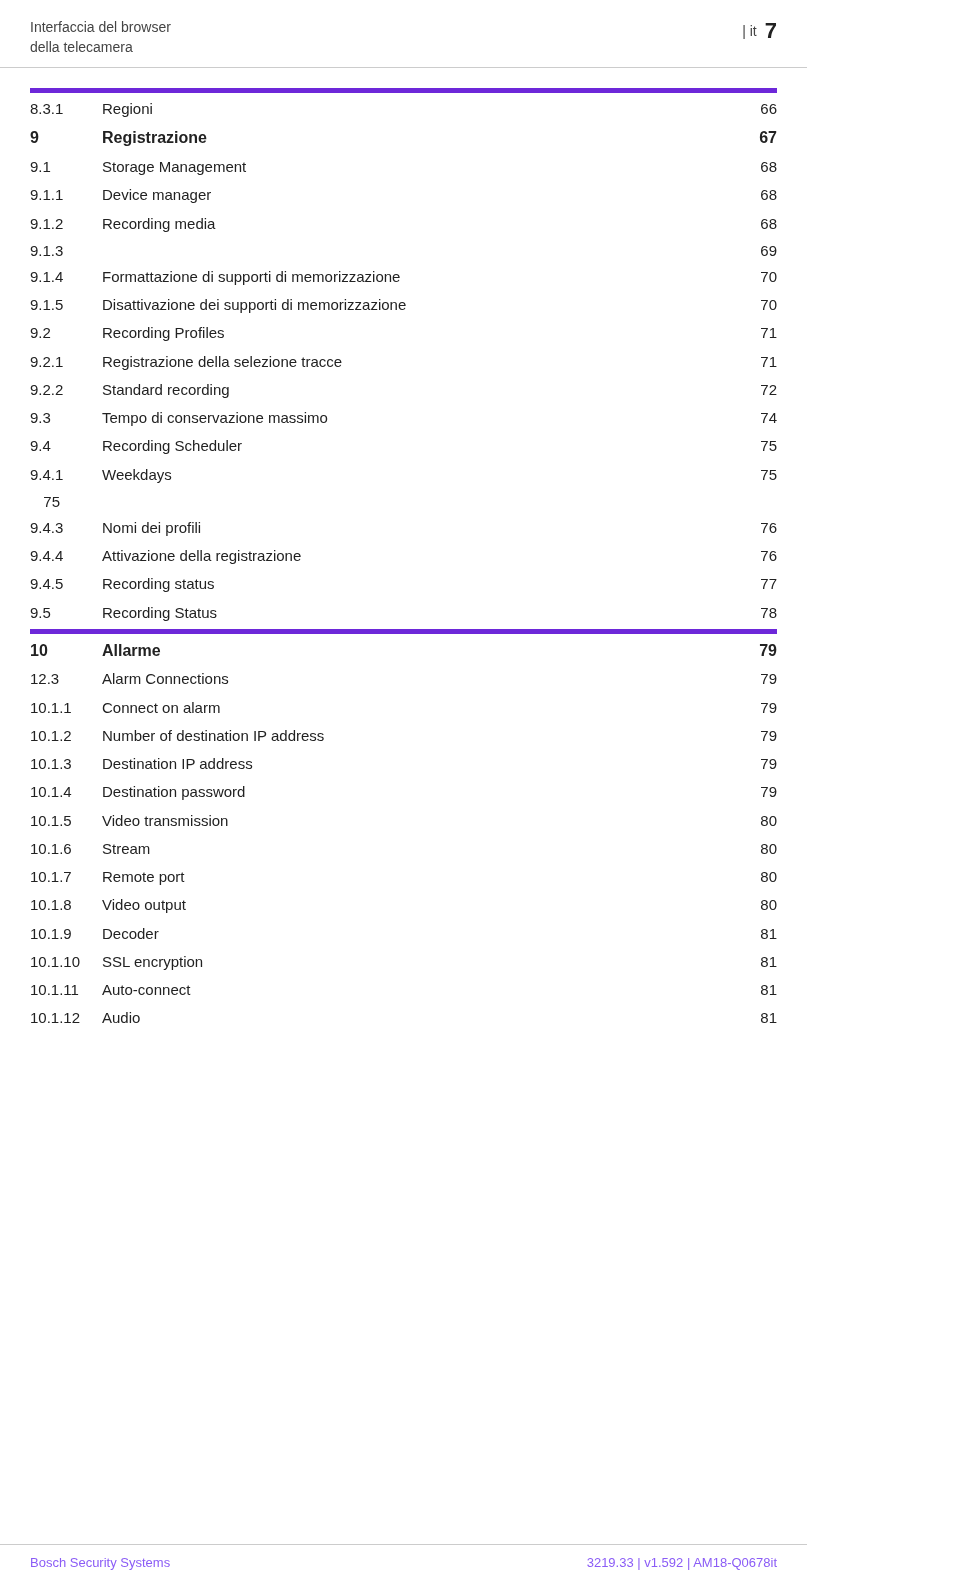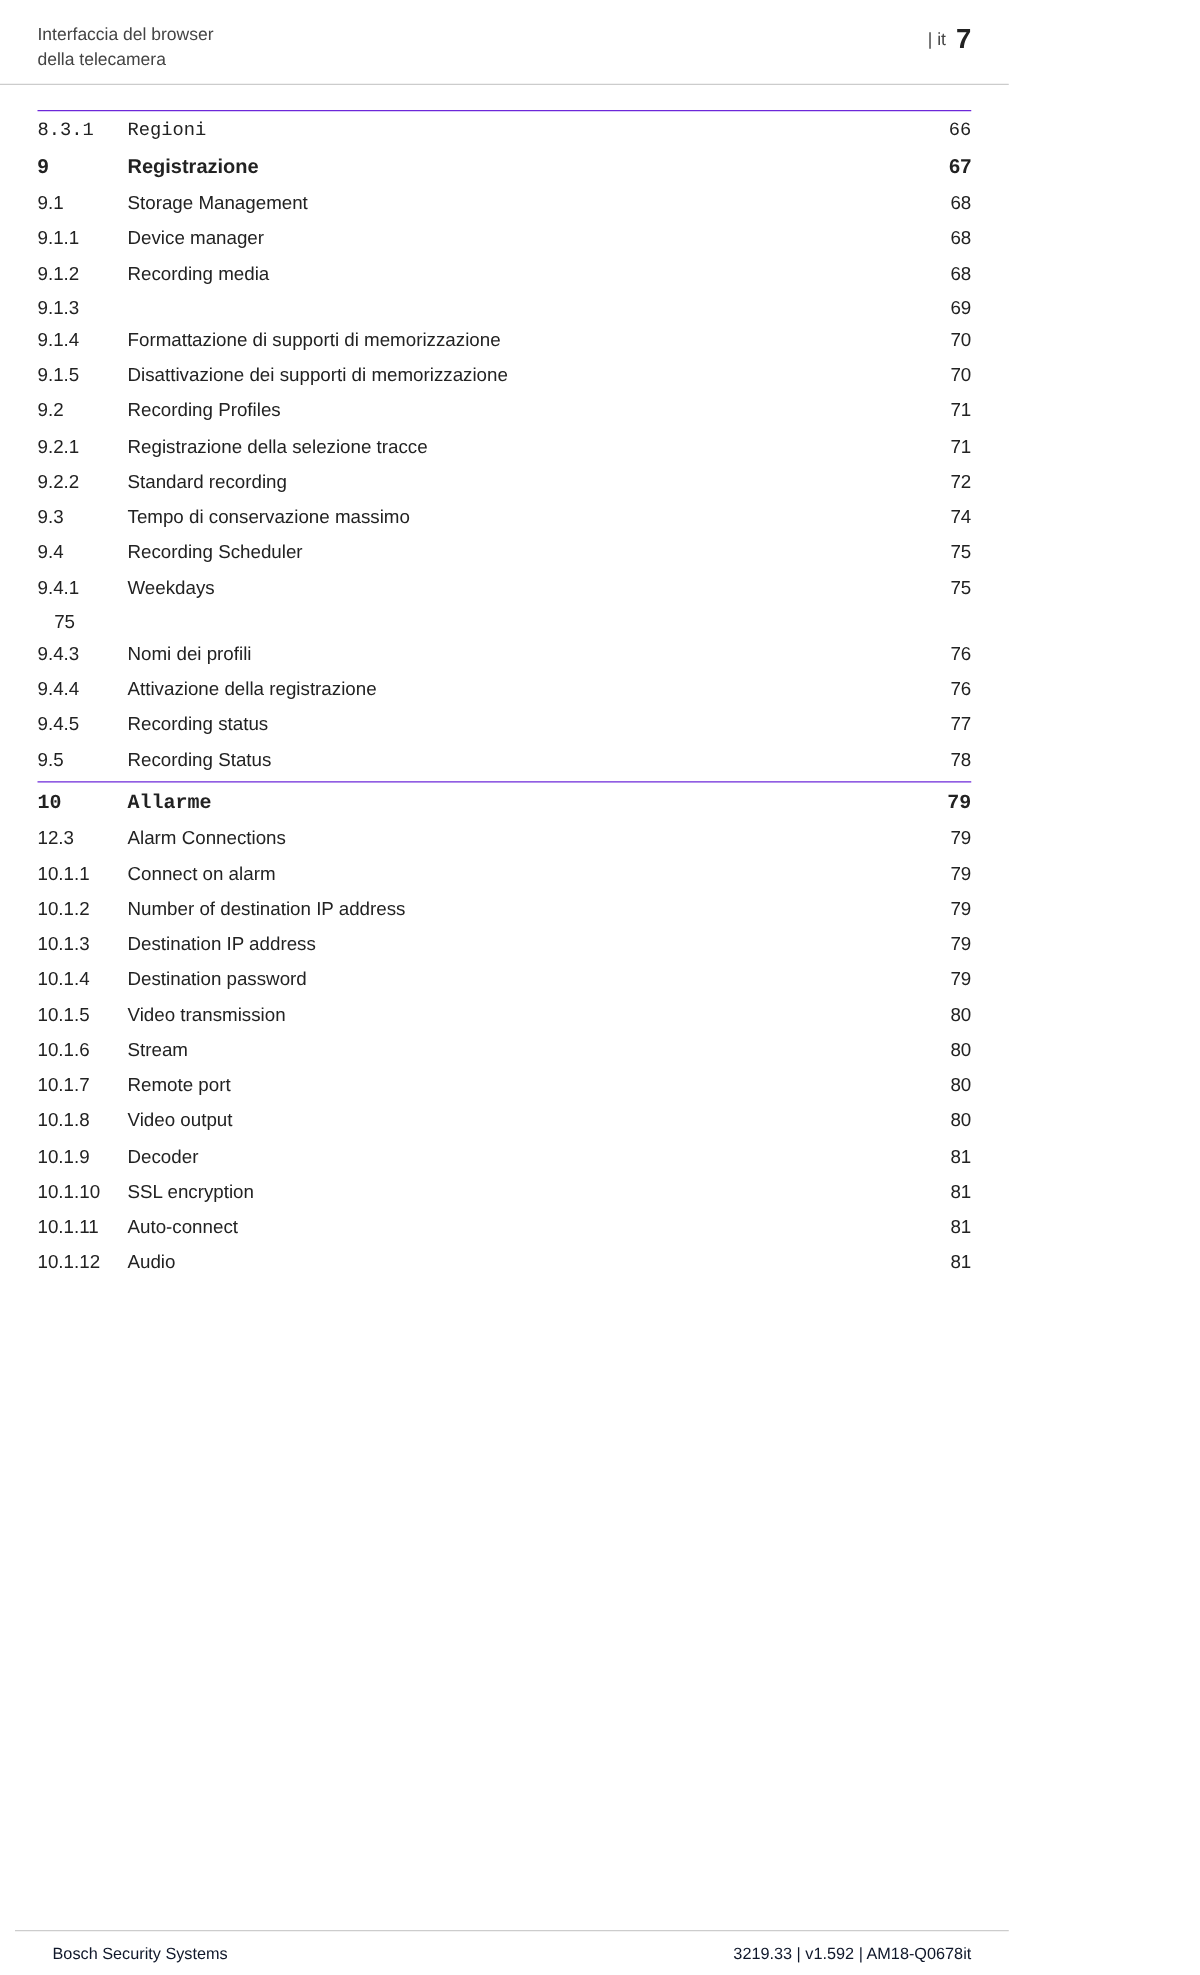--- a/index.html
+++ b/index.html
@@ -61,24 +61,23 @@
     
     .toc-row {
       display: flex;
       justify-content: space-between;
       align-items: baseline;
       padding: 4px 0;
       border-bottom: none;
     }
 
     .toc-row.has-line {
-      border-top: 1px solid #6d28d9;
+      border-top: 5px solid #6d28d9;
       margin-top: 2px;
       padding-top: 6px;
-      font-family: Liberation Mono, monospace;
     }
 
     .toc-left {
       display: flex;
       gap: 12px;
       align-items: baseline;
       flex: 1;
     }
 
     .toc-number {
@@ -116,29 +115,29 @@
       font-weight: bold;
       font-size: 16px;
     }
 
     
 
     
     .footer {
       position: absolute;
       bottom: 0;
-      left: 12px;
+      left: 0;
       right: 0;
       border-top: 1px solid #ccc;
       padding: 10px 30px;
       display: flex;
       justify-content: space-between;
       align-items: center;
       font-size: 13px;
-      color: #0f172a;
+      color: #8b5cf6;
     }
 
     .toc-row-multiline .toc-title {
       max-width: 560px;
     }
   </style>
 </head>
 <body>
 
 <div class="page-wrapper">

